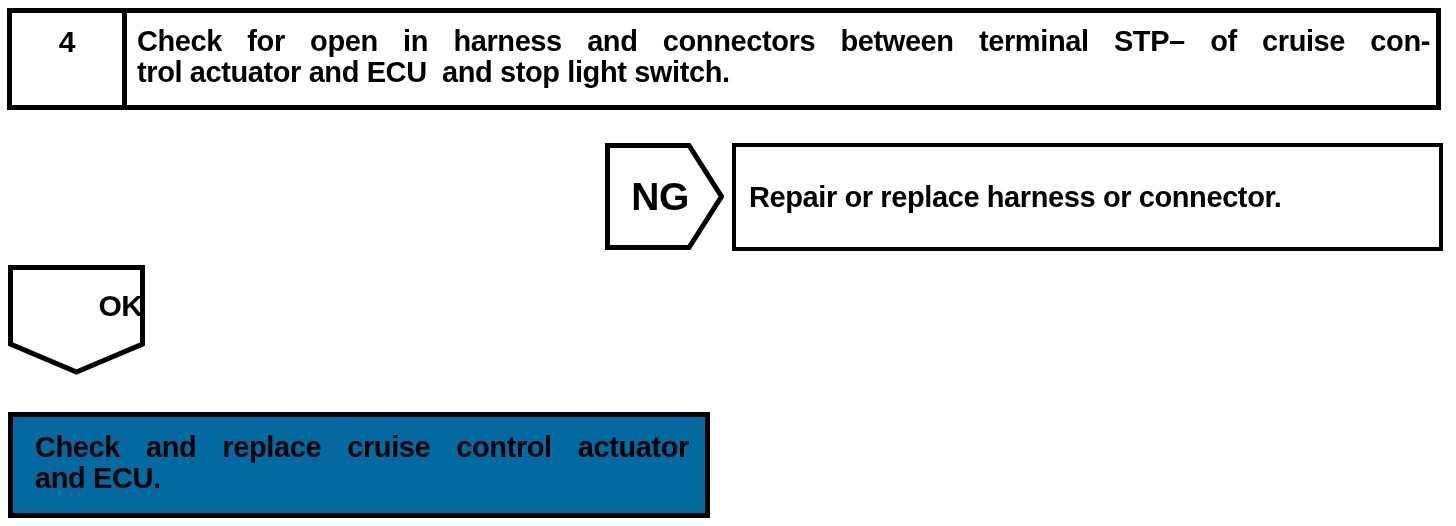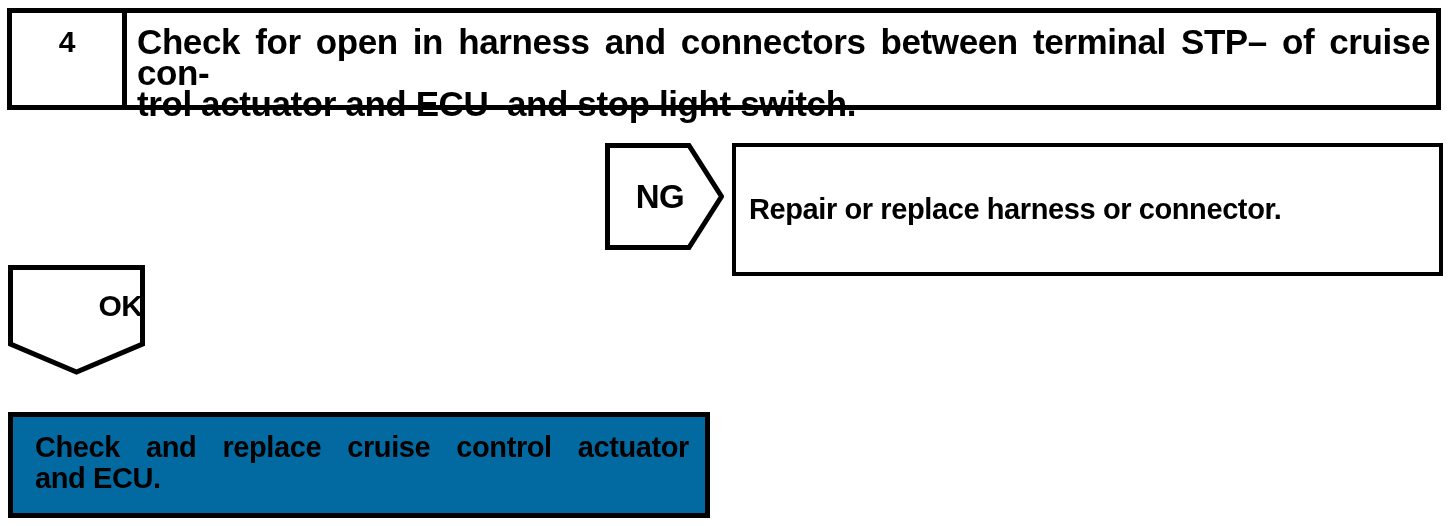--- a/index.html
+++ b/index.html
@@ -36,21 +36,21 @@
     border-right: 5px solid #000;
     box-sizing: border-box;
     text-align: center;
     padding-top: 13px;
     font-size: 30px;
     line-height: 31px;
   }
   .step-text {
     flex: 1;
     padding: 13px 6px 0 10px;
-    font-size: 35px;
+    font-size: 29px;
     line-height: 31px;
     letter-spacing: -0.4px;
   }
 
   
   .jline {
     text-align: justify;
     text-align-last: justify;
   }
   
@@ -68,31 +68,31 @@
   }
   .ng-label {
     position: absolute;
     left: 605px;
     top: 143px;
     width: 110px;
     height: 107px;
     display: flex;
     align-items: center;
     justify-content: center;
-    font-size: 33px;
+    font-size: 39px;
     letter-spacing: -0.5px;
   }
 
   
   .repair-box {
     position: absolute;
     left: 732px;
     top: 143px;
     width: 711px;
-    height: 133px;
+    height: 108px;
     border: 4px solid #000;
     box-sizing: border-box;
     display: flex;
     align-items: center;
     padding-left: 13px;
     font-size: 29px;
     letter-spacing: -0.4px;
     background: #fff;
   }
 

